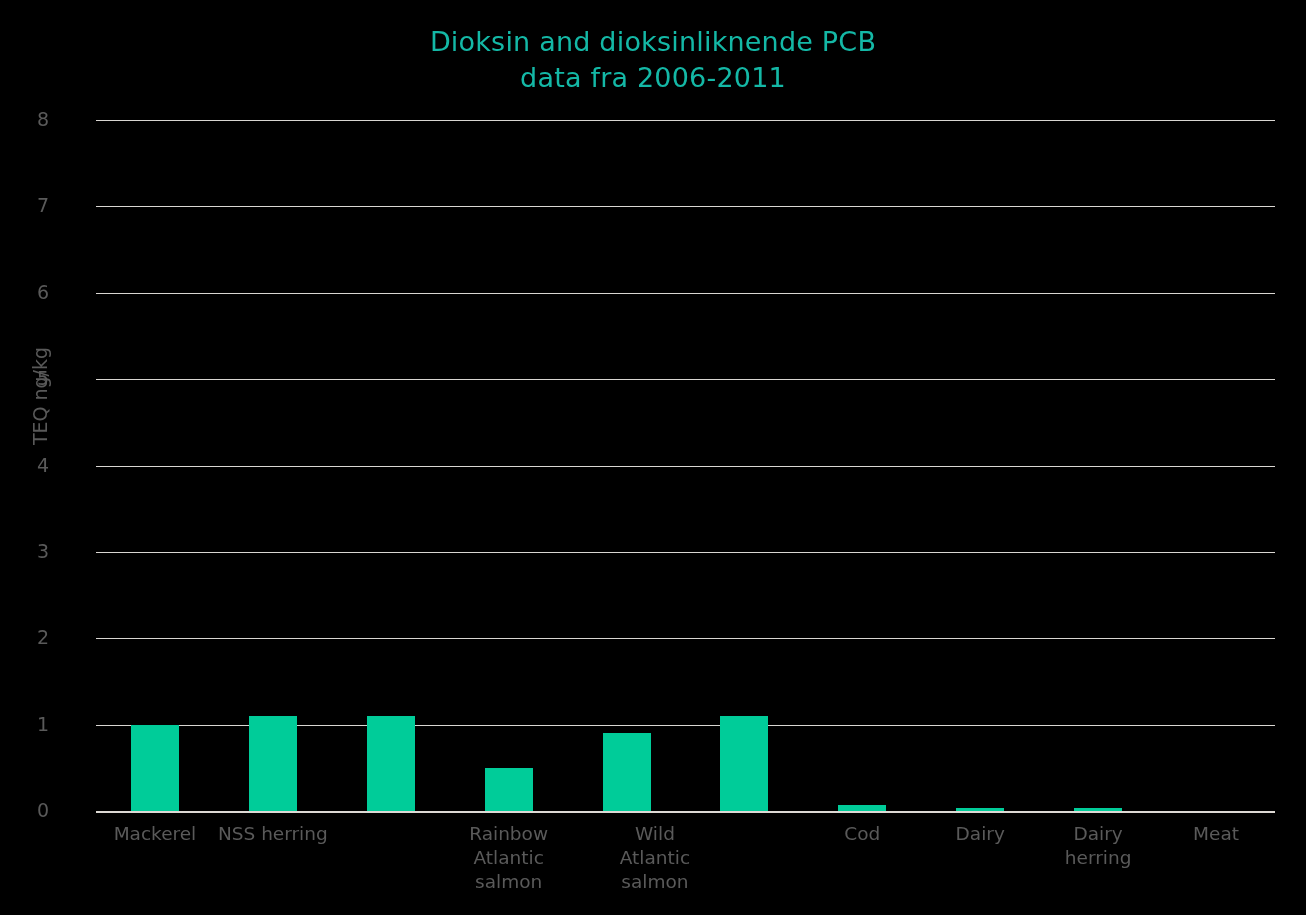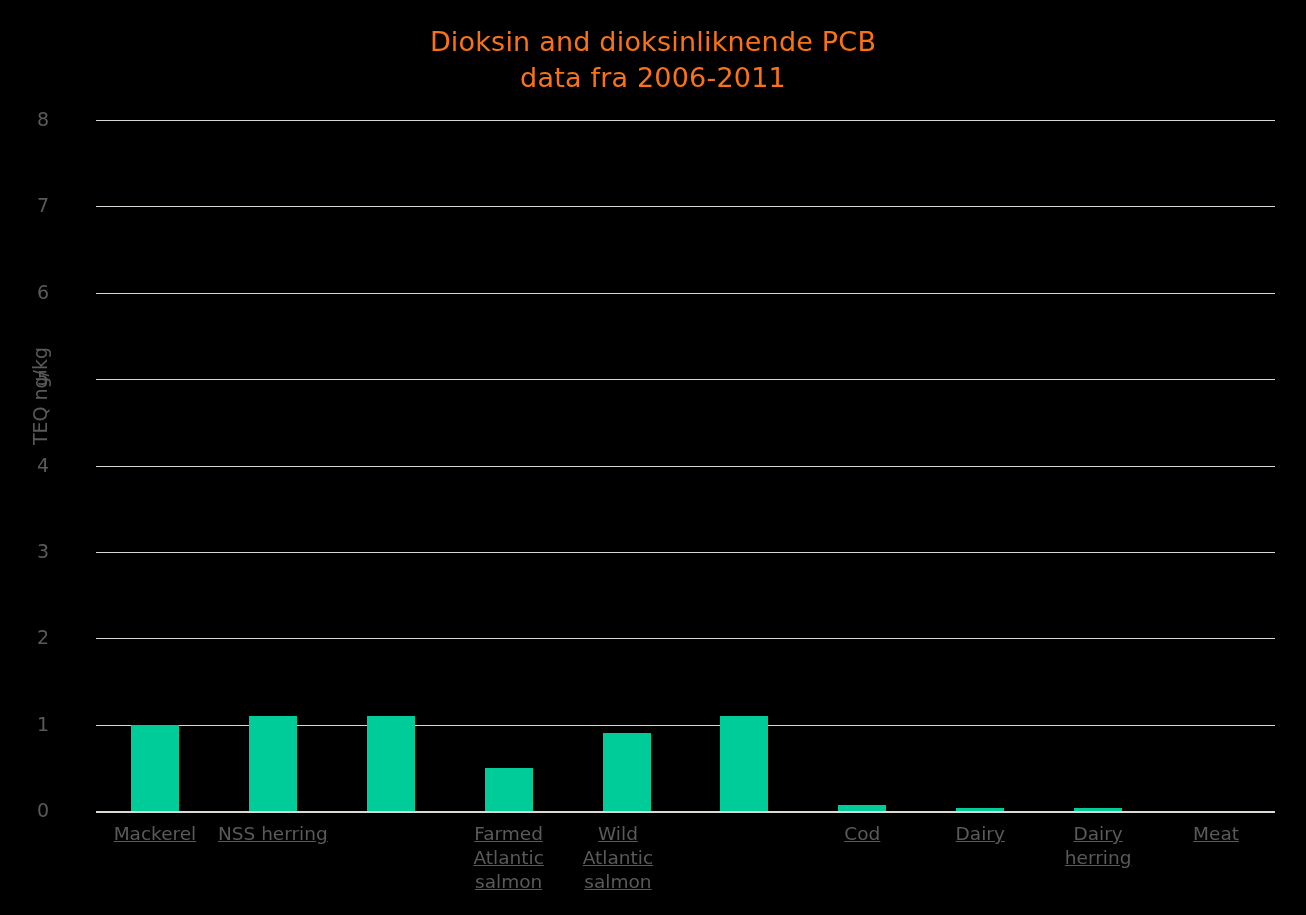--- a/index.html
+++ b/index.html
@@ -21,21 +21,21 @@
     background: #000000;
   }
 
   
   .title-block {
     position: absolute;
     left: 0;
     top: 24px;
     width: 1306px;
     text-align: center;
-    color: #f97316;
+    color: #14b8a6;
     font-size: 27px;
     line-height: 36px;
     letter-spacing: 0.2px;
   }
   .title-line { display: block; }
 
   
   .y-axis-title {
     position: absolute;
     left: 18px;
@@ -113,21 +113,20 @@
     height: 90px;
   }
   .xlabel {
     position: absolute;
     top: 0;
     text-align: center;
     color: #5a5a5a;
     font-size: 18.5px;
     line-height: 24px;
     white-space: pre-line;
-    text-decoration: underline;
   }
 </style>
 </head>
 <body>
 
 <div class="chart-root">
 
   <div class="title-block">
     <span class="title-line">Dioksin and dioksinliknende PCB</span>
     <span class="title-line">data fra 2006-2011</span>
@@ -186,24 +185,24 @@
         <div class="bar-slot" style="left: 943.2px; width: 117.9px;">
           <div class="bar" title="Dairy products: 0.04" style="height: 3.455px; background: rgb(0, 204, 153);"></div>
         </div>
         <div class="bar-slot" style="left: 1061.1px; width: 117.9px;"></div>
       </div>
   </div>
 
   <div class="xlabels" id="xlabels">
       <div class="xlabel" style="left: 0px; width: 117.9px;">Mackerel</div>
       <div class="xlabel" style="left: 117.9px; width: 117.9px;">NSS herring</div>
-      <div class="xlabel" style="left: 353.7px; width: 117.9px;">Farmed
+      <div class="xlabel" style="left: 353.7px; width: 117.9px;">Rainbow
 Atlantic
 salmon</div>
-      <div class="xlabel" style="left: 463px; width: 117.9px;">Wild
+      <div class="xlabel" style="left: 500px; width: 117.9px;">Wild
 Atlantic
 salmon</div>
       <div class="xlabel" style="left: 707.4px; width: 117.9px;">Cod</div>
       <div class="xlabel" style="left: 825.3px; width: 117.9px;">Dairy</div>
       <div class="xlabel" style="left: 943.2px; width: 117.9px;">Dairy
 herring</div>
       <div class="xlabel" style="left: 1061.1px; width: 117.9px;">Meat</div>
     </div>
 
 </div>

